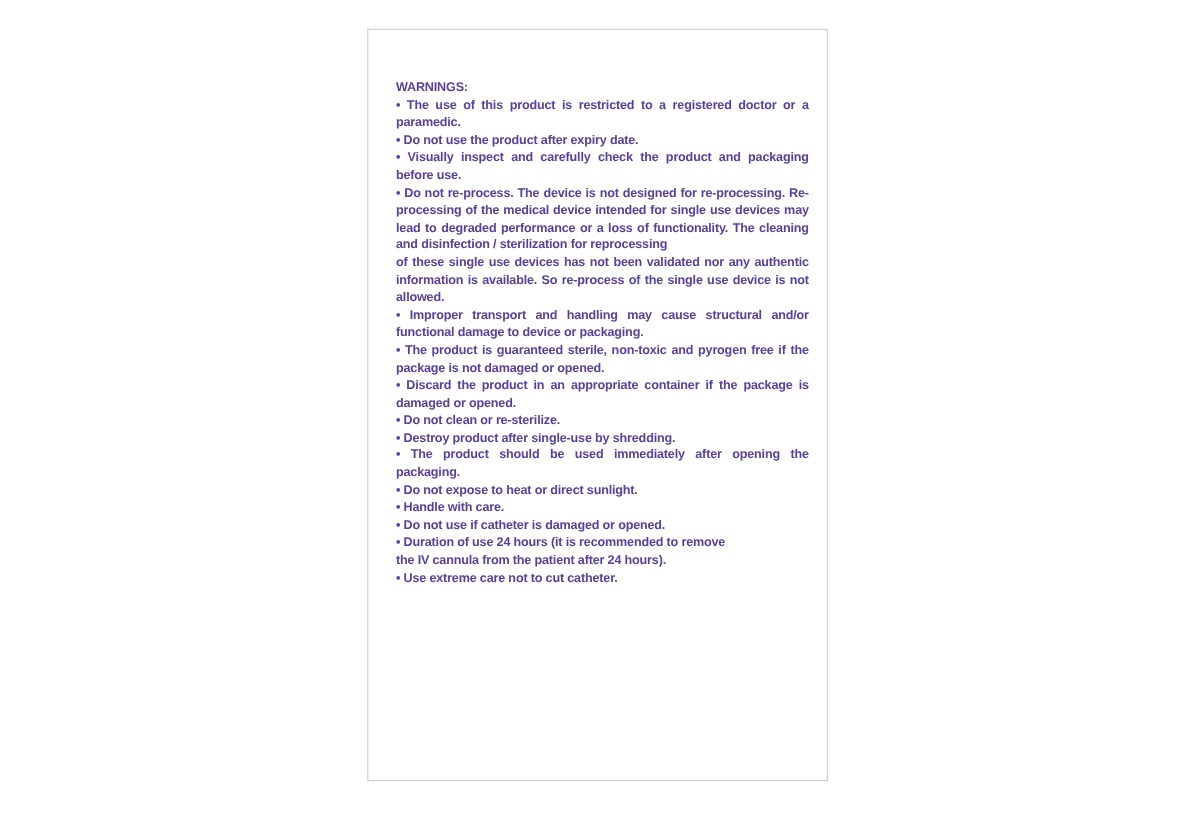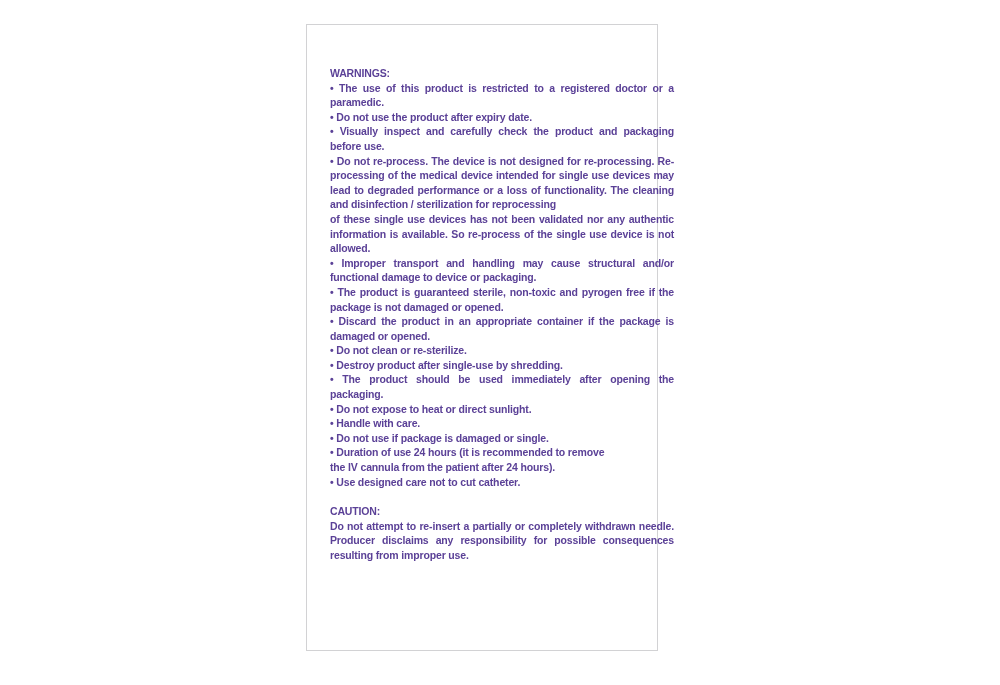--- a/index.html
+++ b/index.html
@@ -15,21 +15,21 @@
     height: 685px;
     background: var(--page-bg);
     font-family: "Liberation Sans", sans-serif;
     overflow: hidden;
     position: relative;
   }
   .panel {
     position: absolute;
     left: 306px;
     top: 24px;
-    width: 352px;
+    width: 384px;
     height: 627px;
     background: var(--panel-bg);
     border: 1px solid var(--border);
   }
   .text-block {
     position: absolute;
     left: 23px;
     top: 41px;
     width: 344px;
     color: var(--ink);
@@ -65,23 +65,19 @@
         <p class="para">• Do not re-process. The device is not designed for re-processing. Re-processing of the medical device intended for single use devices may lead to degraded performance or a loss of functionality. The cleaning and disinfection / sterilization for reprocessing
 of these single use devices has not been validated nor any authentic information is available. So re-process of the single use device is not allowed.</p>
         <p class="para">• Improper transport and handling may cause structural and/or functional damage to device or packaging.</p>
         <p class="para">• The product is guaranteed sterile, non-toxic and pyrogen free if the package is not damaged or opened.</p>
         <p class="para">• Discard the product in an appropriate container if the package is damaged or opened.</p>
         <p class="para">• Do not clean or re-sterilize.</p>
         <p class="para">• Destroy product after single-use by shredding.</p>
         <p class="para">• The product should be used immediately after opening the packaging.</p>
         <p class="para">• Do not expose to heat or direct sunlight.</p>
         <p class="para">• Handle with care.</p>
-        <p class="para">• Do not use if package is damaged or single.</p>
+        <p class="para">• Do not use if catheter is damaged or opened.</p>
         <p class="para">• Duration of use 24 hours (it is recommended to remove
 the IV cannula from the patient after 24 hours).</p>
-        <p class="para">• Use designed care not to cut catheter.</p>
+        <p class="para">• Use extreme care not to cut catheter.</p>
       </div>
-    <div class="caution-section">
-      <p class="heading">CAUTION:</p>
-      <p class="para">Do not attempt to re-insert a partially or completely withdrawn needle. Producer disclaims any responsibility for possible consequences resulting from improper use.</p>
-    </div>
   </div>
 </div>
 
 </body></html>

